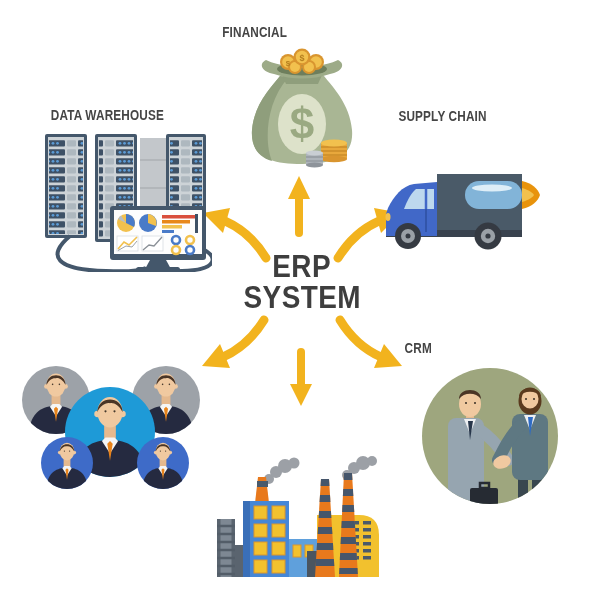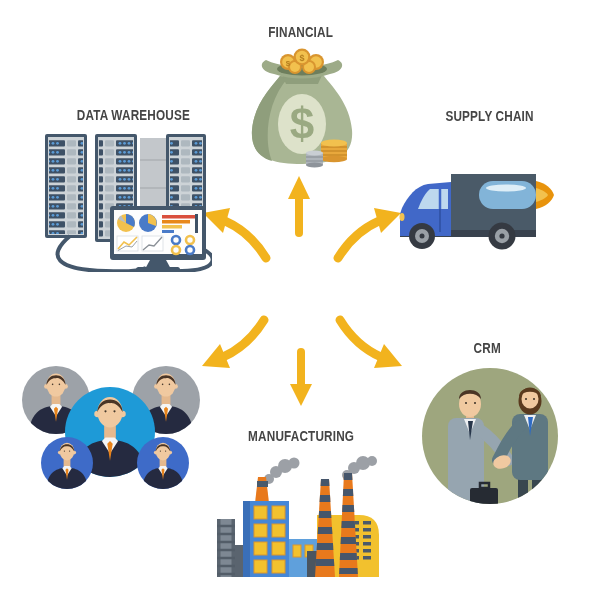--- a/index.html
+++ b/index.html
@@ -1,19 +1,19 @@
 <!DOCTYPE html>
 <html><head>
 <meta charset="utf-8">
 <style>
   html,body{margin:0;padding:0;background:#fff;}
   #canvas{position:relative;width:600px;height:600px;background:#fff;overflow:hidden;
           font-family:"Liberation Sans",sans-serif;}
   .node{position:absolute;}
-  .node-label{width:100%;text-align:center;font-weight:bold;font-size:14px;line-height:16px;
+  .node-label{width:100%;font-weight:bold;font-size:14px;line-height:16px;
               color:#454545;}
   .node-label .t{display:inline-block;transform:scaleX(0.84);transform-origin:center;
                  white-space:nowrap;letter-spacing:.2px;}
   .node svg{position:absolute;}
   #center-erp{position:absolute;left:192px;top:251px;width:220px;text-align:center;
               font-weight:800;font-size:31px;line-height:31px;color:#3E3E3E;}
   #center-erp .t{display:inline-block;transform:scaleX(0.9);transform-origin:center;
                  letter-spacing:.5px;white-space:nowrap;}
   #arrows{position:absolute;left:0;top:0;pointer-events:none;}
 </style>
@@ -34,20 +34,24 @@
     <g fill="#F2B31E">
       <polygon points="299,176 288,199 310,199"></polygon>
       <polygon points="301,406 290,384 312,384"></polygon>
       <polygon points="203,213 230,208 223,233"></polygon>
       <polygon points="401,213 374,208 381,233"></polygon>
       <polygon points="202,366 220,344 230,368"></polygon>
       <polygon points="402,366 384,344 374,368"></polygon>
     </g>
   </svg>
 
+  <div id="center-erp">
+    <div><span class="t">ERP</span></div>
+    <div><span class="t">SYSTEM</span></div>
+  </div>
 
   <div class="node" style="left:216px;top:24px;width:170px;height:150px;">
     <div class="node-label">
       <span class="t">FINANCIAL</span>
     </div>
     <svg style="left:26px;top:18px;" width="120" height="128" viewBox="0 0 120 128">
       <path d="M38,34 C30,44 12,62 10,88 C8,112 24,122 60,122 C96,122 112,112 110,88 C108,62 90,44 82,34 Z" fill="#A9B694"></path>
       <path d="M38,34 C30,44 12,62 10,88 C9,105 16,115 30,119 C22,100 24,60 46,36 Z" fill="#8F9E7C"></path>
       <path d="M40,33 L80,33 L76,42 L44,42 Z" fill="#8F9E7C"></path>
       <path d="M32,32 C20,30 16,22 24,18 C32,22 42,24 48,23 C54,16 66,16 72,23 C78,24 88,22 96,18 C104,22 100,30 88,32 C70,38 50,38 32,32 Z" fill="#9DAB88"></path>
@@ -155,21 +159,21 @@
         <g fill="none" stroke-width="2.6">
           <circle cx="136" cy="110" r="4" stroke="#4A7BC8"></circle>
           <circle cx="150" cy="110" r="4" stroke="#F2C14E"></circle>
           <circle cx="136" cy="120" r="4" stroke="#F2C14E"></circle>
           <circle cx="150" cy="120" r="4" stroke="#4A7BC8"></circle>
         </g>
       </g>
     </svg>
   </div>
 
-  <div class="node" style="left:404px;top:108px;width:172px;height:150px;">
+  <div class="node" style="left:390px;top:108px;width:172px;height:150px;">
     <div class="node-label">
       <div><span class="t">SUPPLY CHAIN</span></div>
     </div>
     <svg style="left:-10px;top:54px;" width="162" height="92" viewBox="0 0 162 92">
       <rect x="57" y="12" width="85" height="62" fill="#4A5A68"></rect>
       <g>
         <rect x="85" y="19" width="57" height="28" rx="14" fill="#82B4D8"></rect>
         <ellipse cx="112" cy="26" rx="20" ry="3.5" fill="#E8F4FB" opacity="0.9"></ellipse>
         <path d="M142,19 C152,21 158,27 160,33 C158,39 152,45 142,47 Z" fill="#E8930C"></path>
         <path d="M142,26 C149,28 153,31 154,33 C153,35 149,38 142,40 Z" fill="#F2C14E"></path>
@@ -296,23 +300,20 @@
           <path d="M99,31 C99,19 121,19 121,31 C116,24 104,24 99,31 Z" fill="#5A3A1E"></path>
           <circle cx="106" cy="33" r="1.1" fill="#44382C"></circle>
             <circle cx="114" cy="33" r="1.1" fill="#44382C"></circle>
         </g>
         <ellipse cx="82" cy="96" rx="9" ry="6.5" fill="#F0C9A0" transform="rotate(-20 82 96)"></ellipse>
       </g>
     </svg>
   </div>
 
   <div class="node" style="left:216px;top:428px;width:170px;height:160px;">
-    <div class="node-label">
-      <span class="t">MANUFACTURING</span>
-    </div>
     <svg style="left:-3px;top:27px;" width="180" height="125" viewBox="0 0 180 125">
       <defs>
         <clipPath id="chim1">
             <path d="M102,122 L108,24 L116,24 L122,122 Z"></path>
           </clipPath>
         <clipPath id="chim2">
             <path d="M126,122 L131,18 L139,18 L145,122 Z"></path>
           </clipPath>
       </defs>
       <g fill="#9CA0A6">

